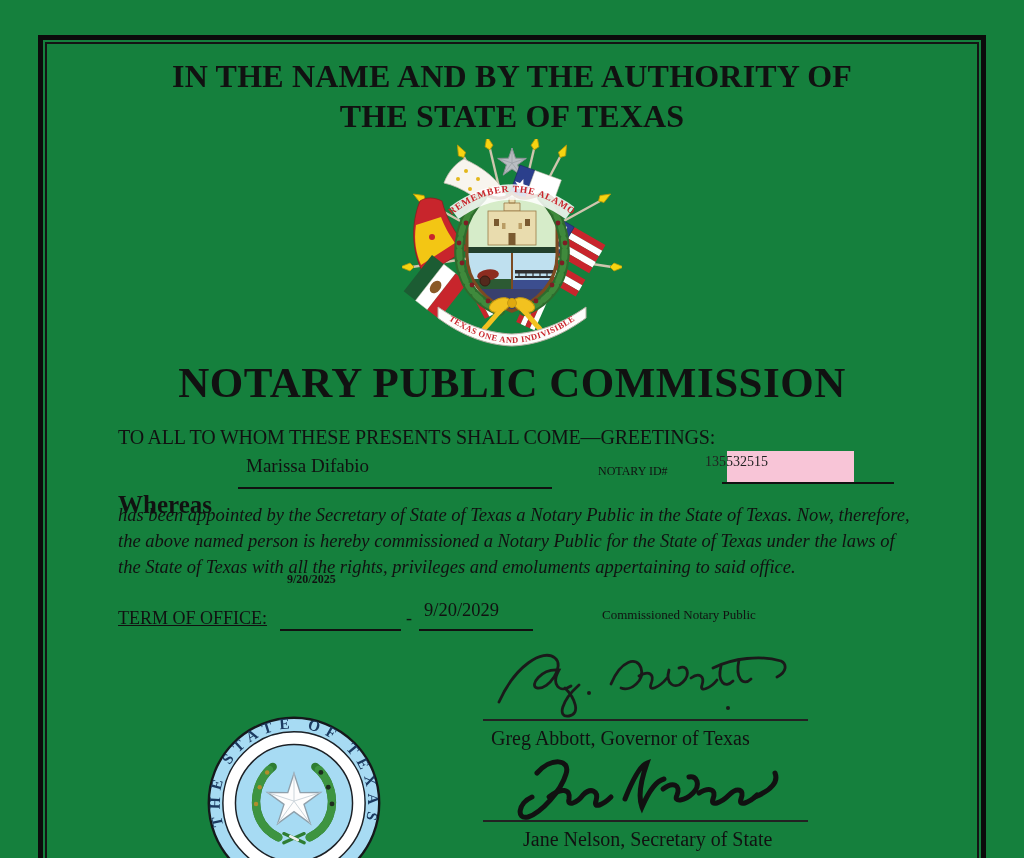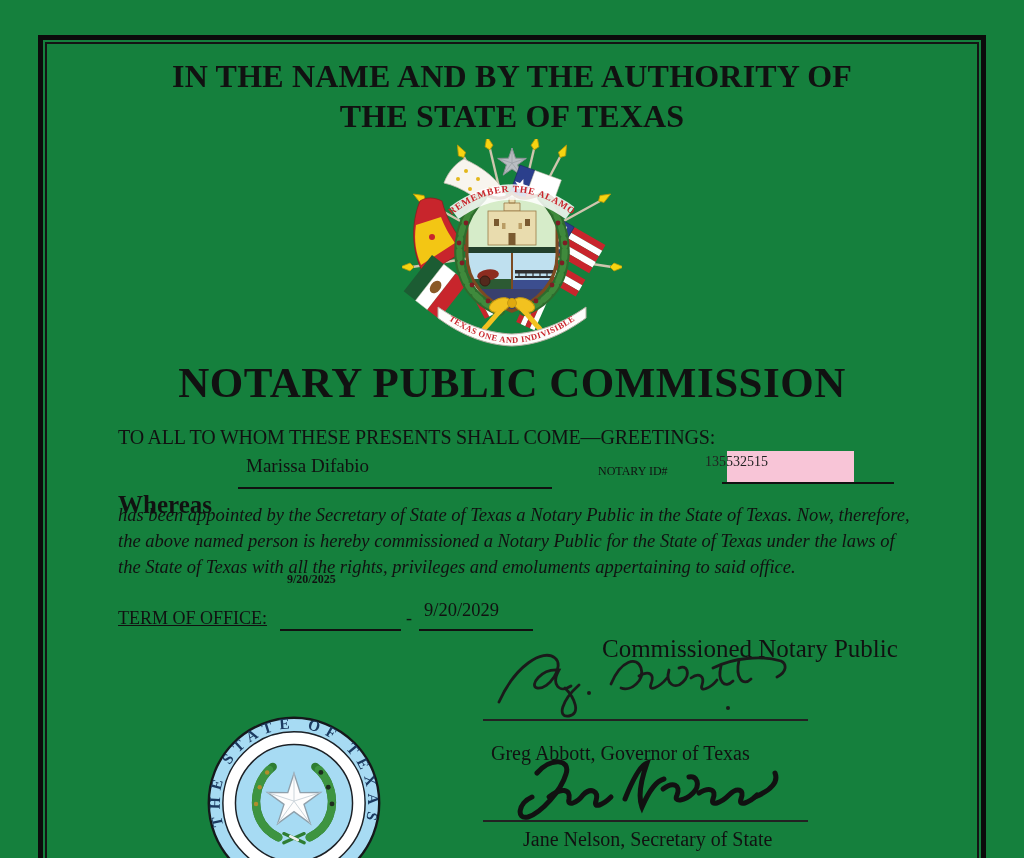--- a/index.html
+++ b/index.html
@@ -35,24 +35,24 @@
   .id-highlight { left:727px; top:451px; width:127px; height:31px; }
   .id-value { left:705px; top:454px; font-size:14px; color:#222; }
   .id-line { left:722px; top:482px; width:172px; height:2px; background:#111; }
   .body-par { left:118px; top:503px; width:797px; font-size:18.5px; line-height:25.8px;font-style:italic; }
   .term-label { left:118px; top:608px; font-size:18px;text-decoration:underline; }
   .date1 { left:287px; top:572px; font-size:12px;font-weight:bold; }
   .dline1 { left:280px; top:629px; width:121px; height:2px; background:#111; }
   .dash { left:406px; top:608px; font-size:18px; }
   .date2 { left:424px; top:600px; font-size:18.5px; }
   .dline2 { left:419px; top:629px; width:114px; height:2px; background:#111; }
-  .commissioned { left:602px; top:607px; font-size:25px;margin-top:28px; }
+  .commissioned { left:602px; top:607px; font-size:13px; }
   .sig1 { left:485px; top:644px; }
   .sigline1 { left:483px; top:719px; width:325px; height:2px; background:#222; }
-  .cap1 { left:491px; top:727px; font-size:20px;margin-top:15px; }
+  .cap1 { left:491px; top:727px; font-size:20px; }
   .sig2 { left:493px; top:751px; }
   .sigline2 { left:483px; top:820px; width:325px; height:2px; background:#222; }
   .cap2 { left:491px; top:828px; font-size:20px;margin-left:32px; }
   .sixflags { left:402px; top:139px; }
   .stateseal { left:206px; top:715px; }
 </style>
 </head>
 <body>
 
 <div class="page">

